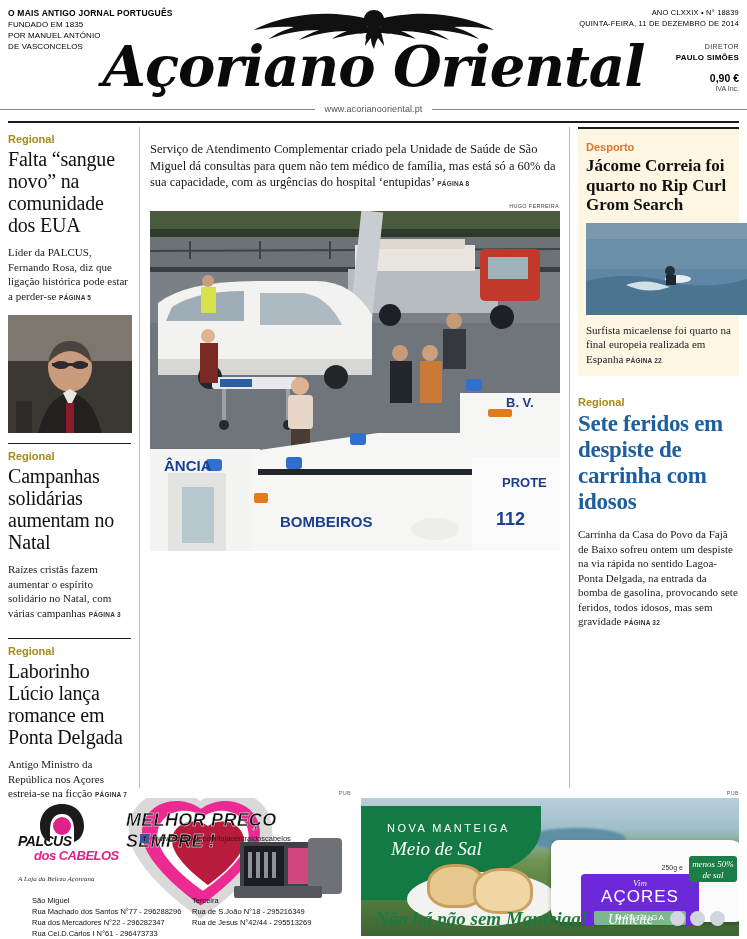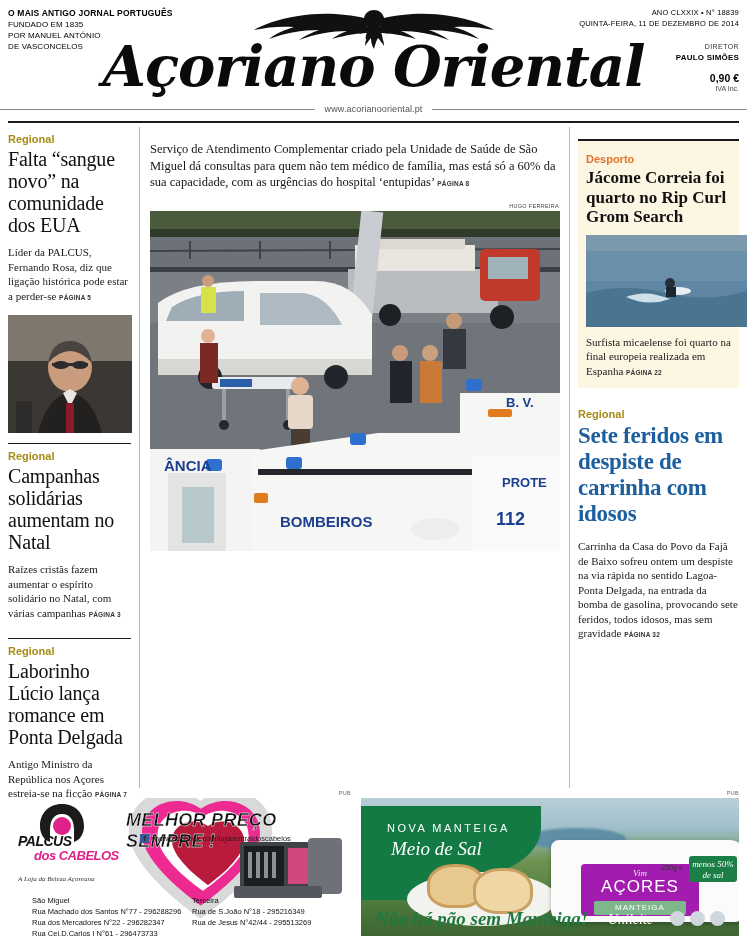--- a/index.html
+++ b/index.html
@@ -98,21 +98,21 @@
     font-family:"Liberation Serif", serif; font-size:12.5px; line-height:16.5px;
     color:#151515; margin-top:14px;
   }
   .credit {
     font-family:"Liberation Sans", sans-serif; font-size:5.5px; letter-spacing:.3px;
     color:#444; text-align:right; margin-top:10px; margin-bottom:2px;
   }
   .photo-main { width:410px; height:340px; }
 
   
-  .sport-box { background:#fdf6e3; padding:6px 8px 8px 8px; border-top:2px solid #1a1a1a; margin-top:12px;}
+  .sport-box { background:#fdf6e3; padding:6px 8px 8px 8px; border-top:2px solid #1a1a1a; margin-top:0px;}
   .hl-sport {
     font-family:"Liberation Serif", serif; font-weight:700;
     font-size:17px; line-height:19.5px; color:#111;
   }
   .photo-surf { width:161px; height:92px; margin-top:8px; }
   .sport-lead { font-family:"Liberation Serif", serif; font-size:11px; line-height:14.5px; color:#1a1a1a; margin-top:8px;}
 
   .hl-blue {
     font-family:"Liberation Serif", serif; font-weight:700;
     font-size:23px; line-height:26px; color:#1d5f9e; letter-spacing:-0.3px;
@@ -153,21 +153,21 @@
   .ad2-sky { position:absolute; inset:0; background:linear-gradient(#b9cfd8 0%, #9fbfcb 22%, #6f9352 45%, #4e7a3d 75%, #3e6533 100%); }
   .ad2-lake { position:absolute; left:44%; top:22%; width:26%; height:16%; background:#5f8fa6; border-radius:50%; filter:blur(1px);}
   .ad2-flag { position:absolute; left:0; top:8px; width:180px; height:74px; background:#137a43; border-radius:0 0 90px 0/0 0 52px 0; }
   .ad2-flag2{ position:absolute; left:0; top:82px; width:140px; height:20px; background:#137a43; border-radius:0 0 60px 0/0 0 20px 0;}
   .ad2-t1 { position:absolute; left:26px; top:24px; font-family:"Liberation Sans",sans-serif; font-size:11px; letter-spacing:2.5px; color:#fff;}
   .ad2-t2 { position:absolute; left:30px; top:40px; font-family:"Liberation Serif",serif; font-style:italic; font-size:19px; color:#fff;}
   .ad2-plate { position:absolute; left:46px; top:74px; width:150px; height:54px; background:#f2f2ee; border-radius:50%;}
   .ad2-bread1{ position:absolute; left:66px; top:66px; width:58px; height:44px; background:#e7c98f; border-radius:45% 45% 40% 40%; border:3px solid #c99d5c;}
   .ad2-bread2{ position:absolute; left:112px; top:70px; width:60px; height:46px; background:#eed7a4; border-radius:45% 45% 40% 40%; border:3px solid #caa163;}
   .ad2-tub { position:absolute; left:190px; top:42px; width:196px; height:82px; background:#fbfbfb; border-radius:8px 18px 12px 12px; box-shadow:0 2px 4px rgba(0,0,0,.3);}
-  .ad2-tub-label { position:absolute; left:30px; top:24px; width:118px; height:52px; background:#a21caf; border-radius:4px;}
+  .ad2-tub-label { position:absolute; left:30px; top:34px; width:118px; height:52px; background:#6d28d9; border-radius:4px;}
   .ad2-tub-label .n1 { font-family:"Liberation Serif",serif; font-style:italic; font-size:9px; color:#dff0e4; text-align:center; margin-top:4px;}
   .ad2-tub-label .n2 { font-family:"Liberation Sans",sans-serif; font-size:17px; color:#fff; text-align:center; letter-spacing:1px; line-height:18px;}
   .ad2-tub-label .n3 { margin:5px auto 0 auto; width:92px; height:14px; background:#7fb78d; border-radius:2px; font-family:"Liberation Sans",sans-serif; font-size:8px; color:#fff; text-align:center; line-height:14px; letter-spacing:1px;}
   .ad2-badge { position:absolute; right:10px; top:16px; width:48px; height:26px; background:#1b7e46; border-radius:3px; color:#fff; font-family:"Liberation Serif",serif; font-style:italic; font-size:9px; text-align:center; line-height:11px; padding-top:3px;}
   .ad2-weight { position:absolute; right:64px; top:24px; font-family:"Liberation Sans",sans-serif; font-size:7px; color:#333;}
   .ad2-slogan { position:absolute; left:14px; bottom:6px; font-family:"Liberation Serif",serif; font-style:italic; font-weight:700; font-size:19px; color:#1d7a3e;}
   .ad2-logo { position:absolute; right:86px; bottom:8px; font-family:"Liberation Serif",serif; font-style:italic; font-size:14px; color:#ffffff;margin-left:11px;}
   .ad2-icons { position:absolute; right:14px; bottom:10px; display:flex; gap:5px;}
   .ad2-icons i { display:block; width:15px; height:15px; border-radius:50%; background:#cfd6dd; }
 </style>

